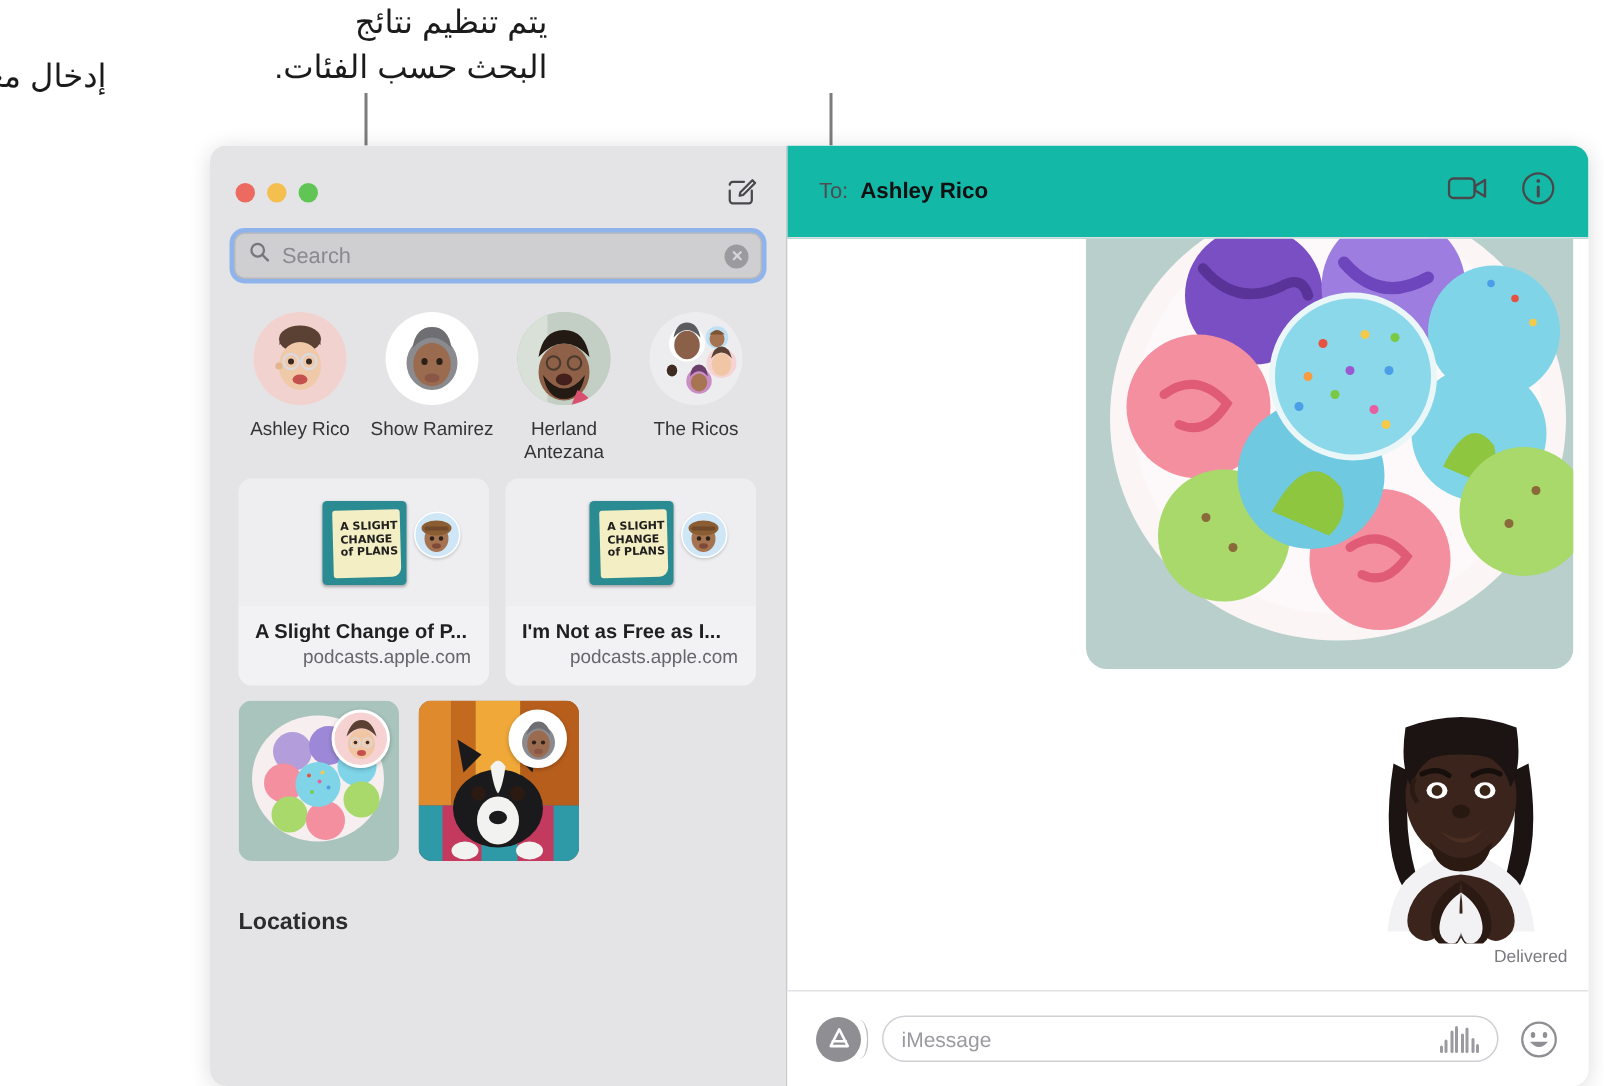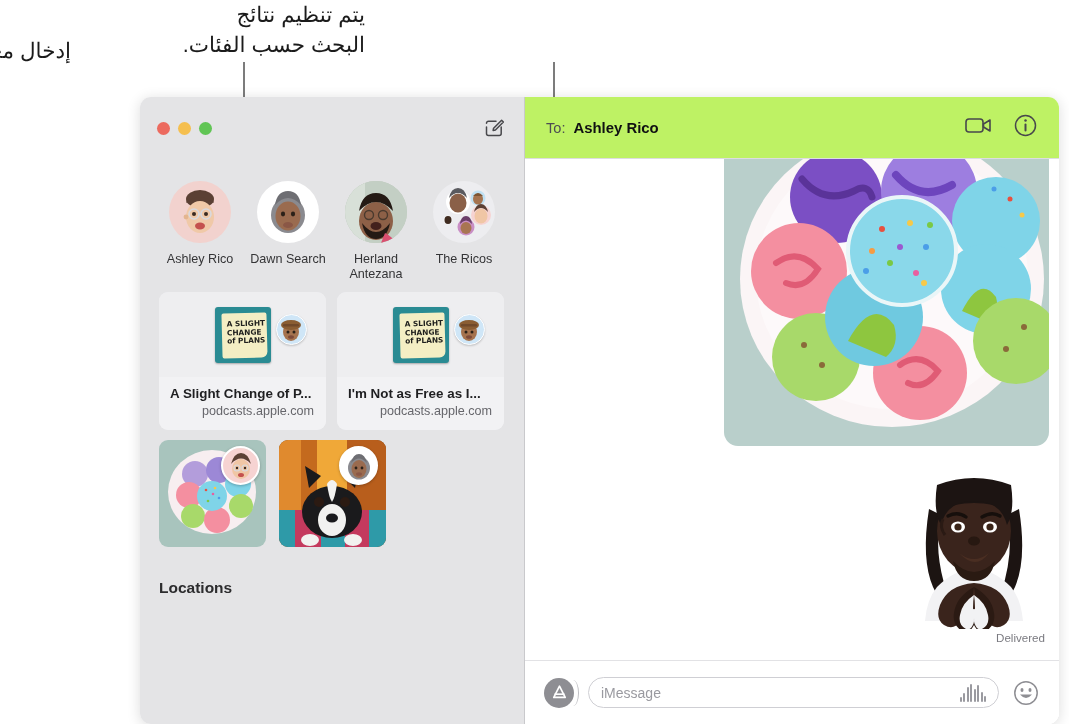--- a/index.html
+++ b/index.html
@@ -170,21 +170,21 @@
     overflow: hidden; border: 2px solid #ffffff;
     box-shadow: 0 1px 3px rgba(0,0,0,.25);
   }
 
   #locations-head { margin-top: 32px; }
 
   
   #main { flex: 1; height: 100%; background: #ffffff; position: relative; display: flex; flex-direction: column; }
   #main-header {
     height: 62px; flex: 0 0 62px;
-    background: #bef264;
+    background: #14b8a6;
     border-bottom: 1px solid #dddde0;
     display: flex; align-items: center;
     padding: 0 22px 0 21px;
   }
   #to-label { font-size: 14.6px; color: #4d4d52; }
   #to-name { font-size: 14.9px; font-weight: bold; color: #101012; margin-left: 8px; }
   #header-actions { margin-left: auto; display: flex; align-items: center; gap: 22px; }
 
   #transcript { flex: 1; position: relative; overflow: hidden; padding: 0 12px; }
   #photo-message {
@@ -264,20 +264,37 @@
           <div class="tl green"></div>
         </div>
         <div id="compose-button">
           <svg width="22" height="22" viewBox="0 0 22 22">
             <path d="M3.5 6.2 A2 2 0 0 1 5.5 4.2 H13 M18.2 10 V16.5 A2 2 0 0 1 16.2 18.5 H5.5 A2 2 0 0 1 3.5 16.5 V10" fill="none" stroke="#48484c" stroke-width="1.5" stroke-linecap="round"></path>
             <path d="M18.6 3.2 L10.6 11.2 L10.1 13.5 L12.4 13 L20.4 5 Z" fill="none" stroke="#48484c" stroke-width="1.5" stroke-linejoin="round"></path>
           </svg>
         </div>
       </div>
 
+      <div id="search-wrap">
+        <div id="search-field">
+          <span>
+            <svg width="14" height="14" viewBox="0 0 14 14">
+              <circle cx="5.8" cy="5.8" r="4.2" fill="none" stroke="#76767b" stroke-width="1.5"></circle>
+              <line x1="9" y1="9" x2="12.6" y2="12.6" stroke="#76767b" stroke-width="1.6" stroke-linecap="round"></line>
+            </svg>
+          </span>
+          <span id="search-input-text">Search</span>
+          <span id="search-clear">
+            <svg width="9" height="9" viewBox="0 0 9 9">
+              <line x1="2.2" y1="2.2" x2="6.8" y2="6.8" stroke="#d6d6da" stroke-width="1.5" stroke-linecap="round"></line>
+              <line x1="6.8" y1="2.2" x2="2.2" y2="6.8" stroke="#d6d6da" stroke-width="1.5" stroke-linecap="round"></line>
+            </svg>
+          </span>
+        </div>
+      </div>
 
       <div id="contacts-row">
 
         <div class="contact">
           <div class="contact-av" style="background:#f2d2ce;">
             <svg width="62" height="62" viewBox="0 0 62 62">
               <ellipse cx="31" cy="18" rx="14" ry="9" fill="#5b4034"></ellipse>
               <ellipse cx="31" cy="36" rx="14" ry="16" fill="#f0c9a8"></ellipse>
               <path d="M17 22 q14 -12 28 0 q-3 -12 -14 -12 q-11 0 -14 12z" fill="#5b4034"></path>
               <circle cx="25" cy="33" r="5" fill="none" stroke="#d9d9de" stroke-width="1.6"></circle>
@@ -296,21 +313,21 @@
           <div class="contact-av" style="background:#ffffff;">
             <svg width="62" height="62" viewBox="0 0 62 62">
               <ellipse cx="31" cy="34" rx="17" ry="18" fill="#8a8a8f"></ellipse>
               <ellipse cx="31" cy="35" rx="12.5" ry="14.5" fill="#9a6b4f"></ellipse>
               <path d="M18 24 q13 -14 26 0 q-2 -14 -13 -14 q-11 0 -13 14z" fill="#6e6e73"></path>
               <ellipse cx="26" cy="33" rx="2.1" ry="2.4" fill="#2b2119"></ellipse>
               <ellipse cx="36" cy="33" rx="2.1" ry="2.4" fill="#2b2119"></ellipse>
               <ellipse cx="31" cy="44" rx="5" ry="3" fill="#8a5746"></ellipse>
             </svg>
           </div>
-          <div class="contact-name">Dawn Search</div>
+          <div class="contact-name">Show Ramirez</div>
         </div>
 
         <div class="contact">
           <div class="contact-av" style="background:#bdc9bb;">
             <svg width="62" height="62" viewBox="0 0 62 62">
               <rect width="62" height="62" fill="#c3cfc4"></rect>
               <rect x="0" y="0" width="20" height="62" fill="#d8e0d8"></rect>
               <ellipse cx="31" cy="40" rx="17" ry="19" fill="#8d6047"></ellipse>
               <path d="M14 30 q17 -18 34 0 q-3 -18 -17 -18 q-14 0 -17 18z" fill="#241a14"></path>
               <path d="M17 42 q14 18 28 0 q-3 16 -14 16 q-11 0 -14 -16z" fill="#241a14"></path>

